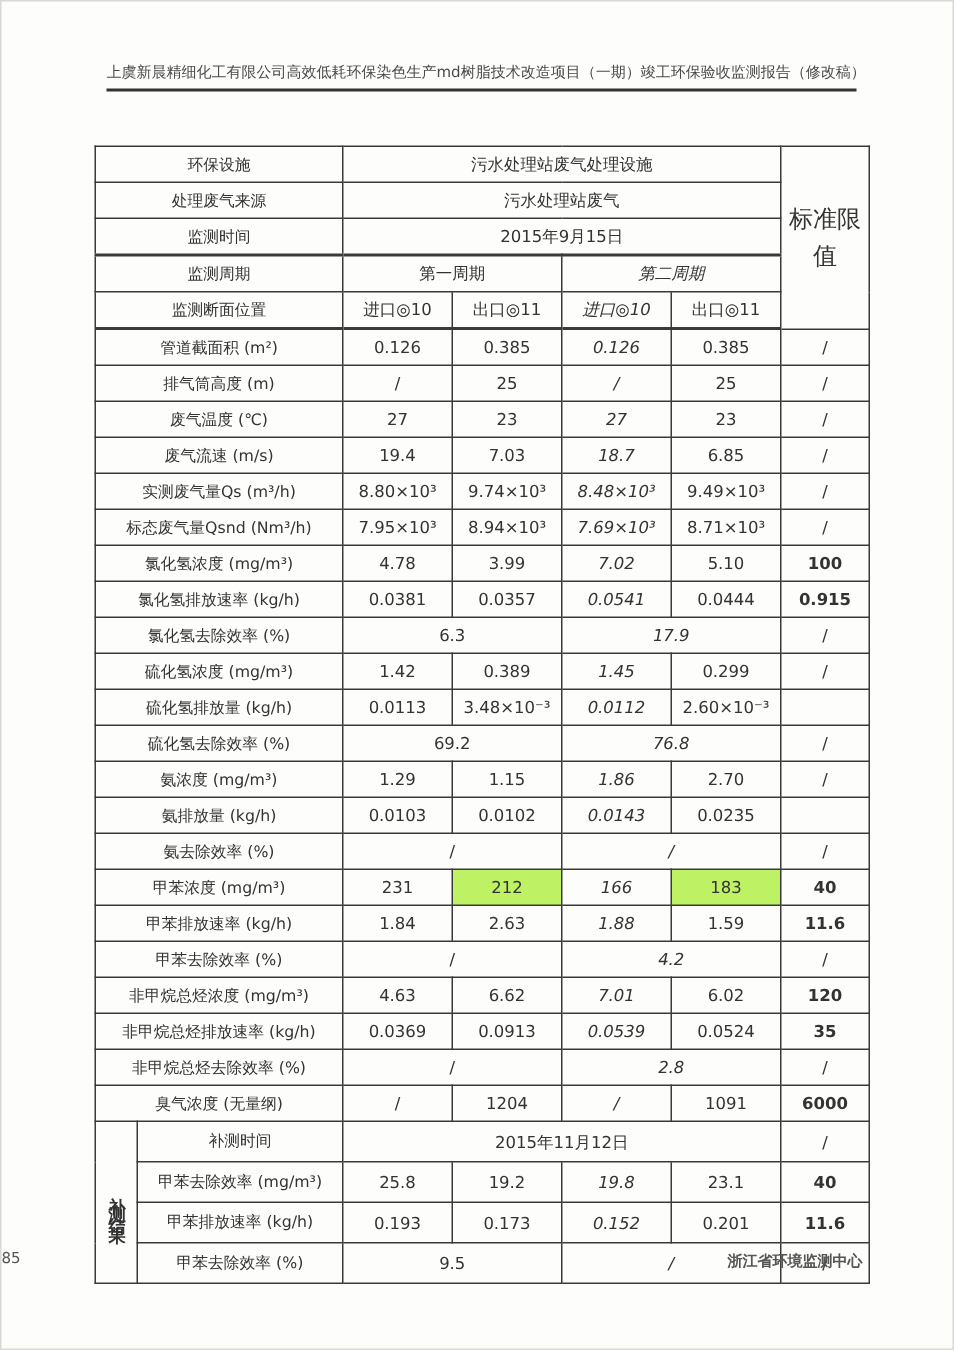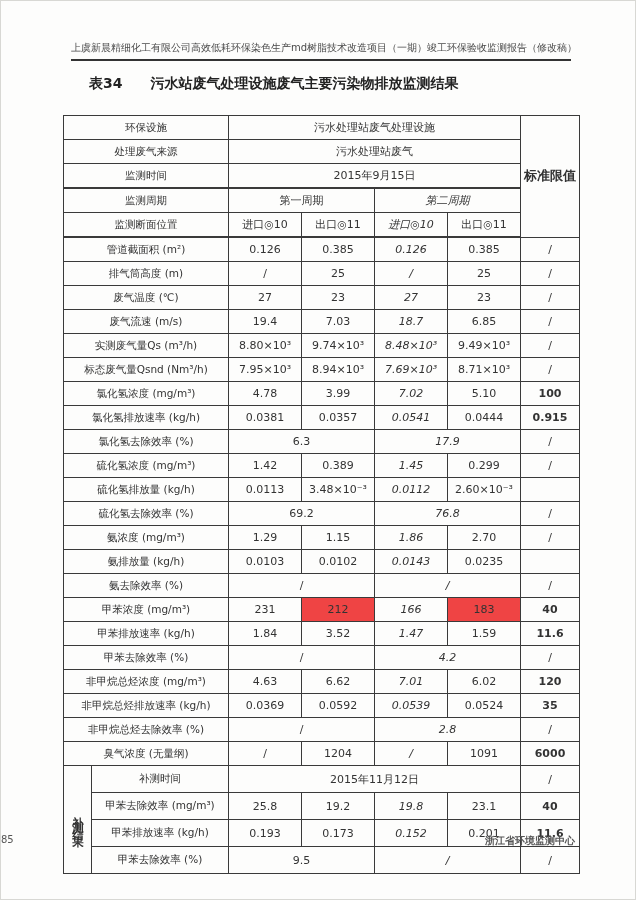--- a/index.html
+++ b/index.html
@@ -15,36 +15,36 @@
   .doc-header{
     position:absolute;top:40px;left:70px;width:500px;
     font-size:10px;color:#4a4a4a;text-align:center;white-space:nowrap;
     border-bottom:2px solid #333;padding-bottom:4px;overflow:hidden;
   }
   .doc-title{
     position:absolute;top:74px;left:88px;
     font-size:14px;font-weight:bold;color:#222;white-space:nowrap;
   }
   table.main{
-    position:absolute;top:114px;left:62px;
+    position:absolute;top:96px;left:62px;
     border-collapse:collapse;table-layout:fixed;width:516px;
     font-size:11px;color:#333;
   }
   table.main td{
     border:1px solid #3a3a3a;text-align:center;vertical-align:middle;
     padding:1px 2px;height:21px;overflow:hidden;
   }
   td.label{font-size:10.5px;}
   td.label-main{border-right-width:2px;}
   td.lim{border-left-width:2px;}
   td.p2{border-left-width:2px;font-style:italic;}
   tr.thick td{border-bottom-width:2px;}
-  td.lim-head{font-weight:bold;font-size:13px;line-height:1.6;}
+  td.lim-head{font-weight:normal;font-size:16px;line-height:1.6;}
   td.lim-val{font-weight:bold;}
-  td.shaded{background:#ef4444;margin-top:16px;}
+  td.shaded{background:#bef264;margin-top:16px;}
   td.group{
     font-weight:bold;font-size:11.5px;
     writing-mode:vertical-rl;text-orientation:upright;
     letter-spacing:7px;padding:4px 2px;border-right-width:1px;
   }
   td.sup-label{font-size:10.5px;}
   .footer-page{
     position:absolute;top:833px;left:0;width:556px;text-align:left;
     font-size:10px;color:#555;
   }
@@ -53,21 +53,20 @@
     font-size:10px;color:#555;white-space:nowrap;font-weight:bold;
   }
 </style>
 </head>
 <body>
 
 <div class="page">
 
   <div class="doc-header">上虞新晨精细化工有限公司高效低耗环保染色生产md树脂技术改造项目（一期）竣工环保验收监测报告（修改稿）</div>
 
-  <div class="doc-title">表34　　污水站废气处理设施废气主要污染物排放监测结果</div>
 
   <table class="main">
     <colgroup>
       <col style="width:28px">
         <col style="width:137px">
       <col style="width:73px">
         <col style="width:73px">
       <col style="width:73px">
         <col style="width:73px">
       <col style="width:59px">
@@ -216,43 +215,43 @@
           <td colspan="2" class="label label-main">甲苯浓度 (mg/m³)</td>
           <td>231</td>
           <td class="shaded">212</td>
           <td class="p2">166</td>
           <td class="shaded">183</td>
           <td class="lim lim-val">40</td>
         </tr>
         <tr>
           <td colspan="2" class="label label-main">甲苯排放速率 (kg/h)</td>
           <td>1.84</td>
-          <td>3.52</td>
-          <td class="p2">1.47</td>
+          <td>2.63</td>
+          <td class="p2">1.88</td>
           <td>1.59</td>
           <td class="lim lim-val">11.6</td>
         </tr>
         <tr>
           <td colspan="2" class="label label-main">甲苯去除效率 (%)</td>
           <td colspan="2">/</td>
           <td colspan="2" class="p2">4.2</td>
           <td class="lim">/</td>
         </tr>
         <tr>
           <td colspan="2" class="label label-main">非甲烷总烃浓度 (mg/m³)</td>
           <td>4.63</td>
           <td>6.62</td>
           <td class="p2">7.01</td>
           <td>6.02</td>
           <td class="lim lim-val">120</td>
         </tr>
         <tr>
           <td colspan="2" class="label label-main">非甲烷总烃排放速率 (kg/h)</td>
           <td>0.0369</td>
-          <td>0.0592</td>
+          <td>0.0913</td>
           <td class="p2">0.0539</td>
           <td>0.0524</td>
           <td class="lim lim-val">35</td>
         </tr>
         <tr>
           <td colspan="2" class="label label-main">非甲烷总烃去除效率 (%)</td>
           <td colspan="2">/</td>
           <td colspan="2" class="p2">2.8</td>
           <td class="lim">/</td>
         </tr>

